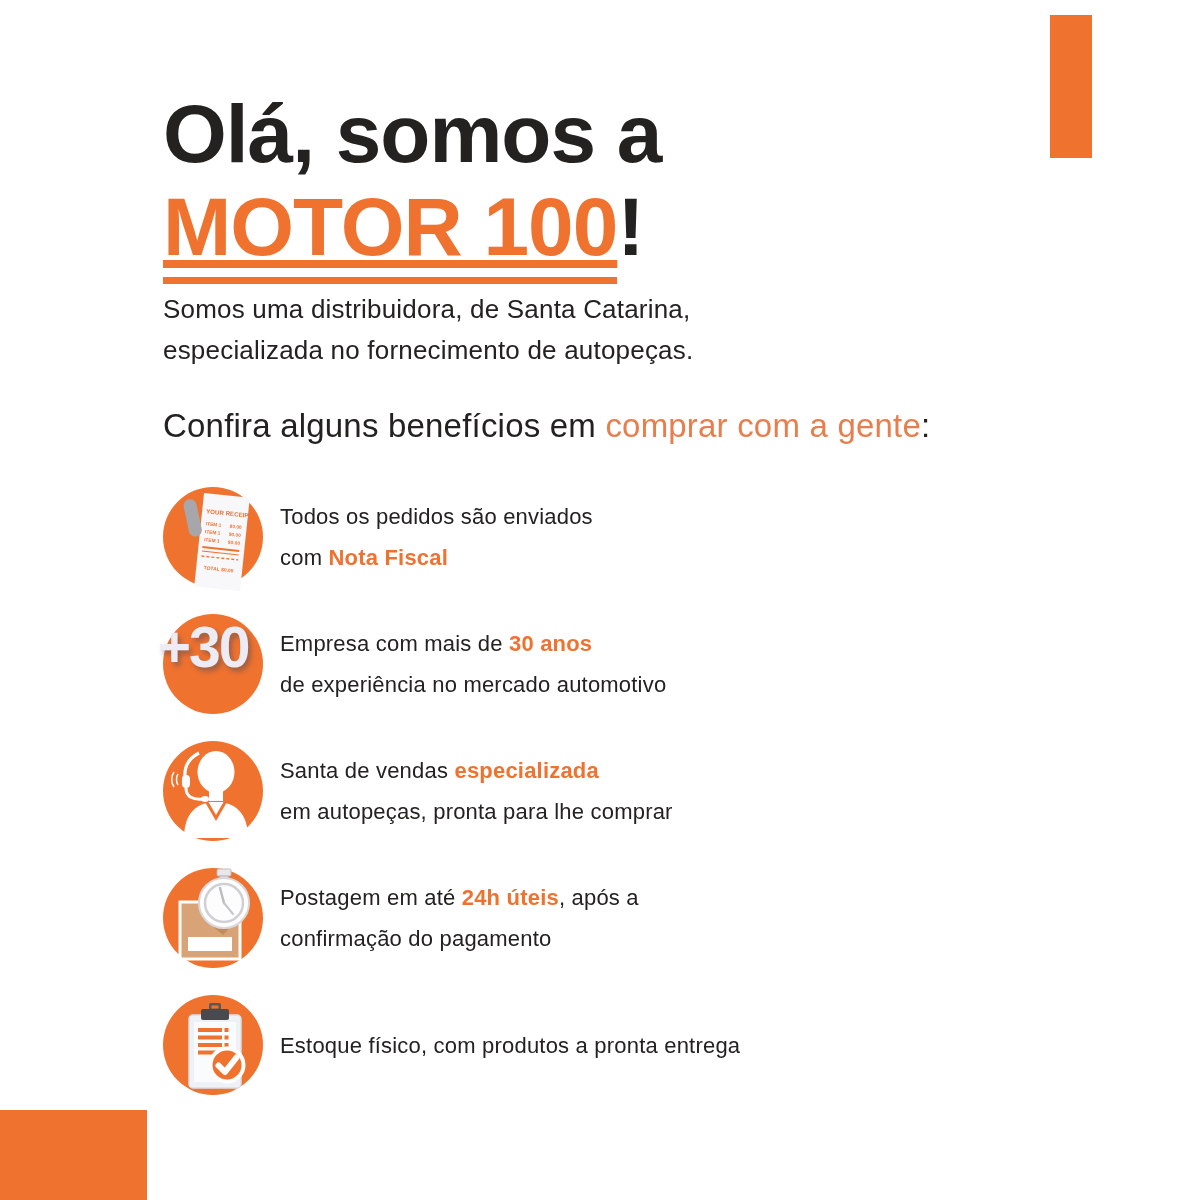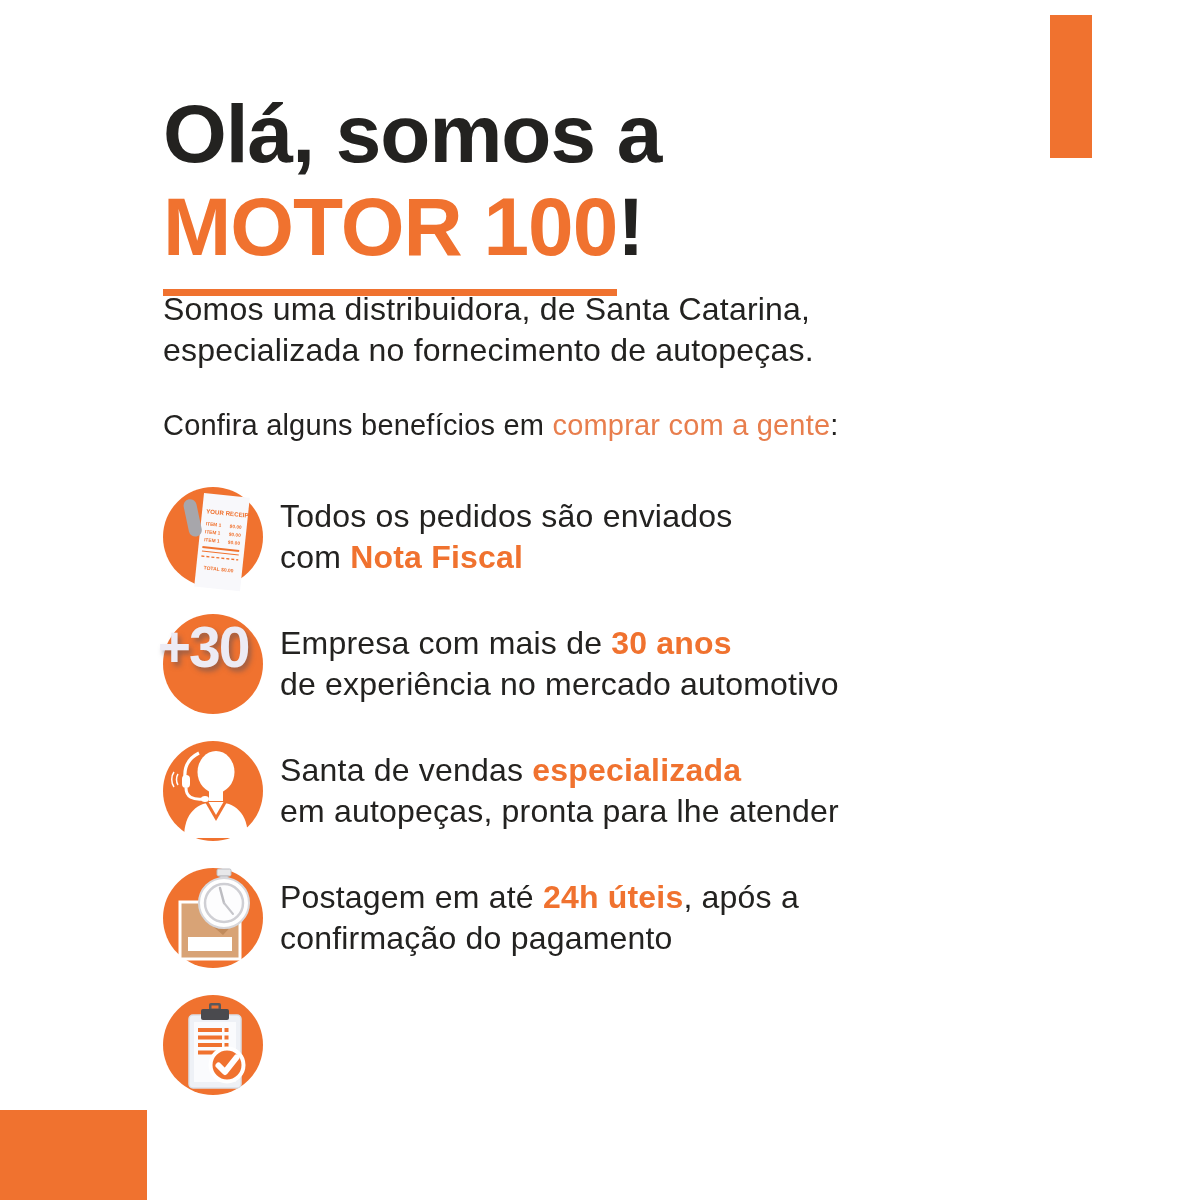--- a/index.html
+++ b/index.html
@@ -28,41 +28,42 @@
   
   .title{
     position:absolute;left:163px;top:72px;
     font-size:82px;line-height:93px;font-weight:700;
     letter-spacing:-1px;color:var(--ink);
   }
   .brand-underline{
     display:inline-block;
     color:var(--accent);
     border-bottom:7px solid var(--accent);
-    padding-bottom:16px;
+    padding-bottom:4px;
+    text-decoration:underline;
   }
   .excl{color:var(--ink);}
 
   
   .intro{
     position:absolute;left:163px;top:274px;
-    font-size:32px;line-height:41px;font-weight:400;
+    font-size:26px;line-height:41px;font-weight:400;
     color:var(--ink);letter-spacing:.2px;
   }
   .benefits-intro{
     position:absolute;left:163px;top:390px;
-    font-size:29px;line-height:41px;color:var(--ink);letter-spacing:.2px;
+    font-size:33px;line-height:41px;color:var(--ink);letter-spacing:.2px;
   }
   .benefits-intro .soft-hl{color:var(--accent-soft);}
 
   
   .benefits{position:absolute;left:163px;top:472px;width:990px;}
   .benefit-row{display:flex;align-items:center;margin-bottom:27px;}
   .benefit-icon{width:100px;height:100px;flex:0 0 100px;margin-right:17px;position:relative;}
-  .benefit-text{font-size:32px;line-height:41px;color:var(--ink);letter-spacing:.2px;}
+  .benefit-text{font-size:22px;line-height:41px;color:var(--ink);letter-spacing:.2px;}
   .benefit-text .hl-bold{color:var(--accent);font-weight:700;text-align:center;}
 
   
   .plus30-circle{
     width:100px;height:100px;border-radius:50%;
     background:var(--accent);
     display:flex;align-items:flex-start;justify-content:center;
   }
   .plus30-label{
     font-size:57px;font-weight:700;letter-spacing:-2px;
@@ -151,21 +152,21 @@
           <path d="M36,12 C26,17 21,26 22,37" stroke="#FFFFFF" stroke-width="3.2" fill="none"></path>
           <rect x="19" y="34" width="8" height="13" rx="4" fill="#FFFFFF"></rect>
           <path d="M23,47 C23,56 30,59 40,58" stroke="#FFFFFF" stroke-width="3" fill="none"></path>
           <ellipse cx="42" cy="58" rx="4" ry="3" fill="#FFFFFF"></ellipse>
           <path d="M15,33 c-2,3 -2,8 0,11" stroke="#FFFFFF" stroke-width="1.5" fill="none"></path>
           <path d="M11,31 c-3,4 -3,11 0,15" stroke="#FFFFFF" stroke-width="1.5" fill="none"></path>
         </svg>
       </div>
       <div class="benefit-text">
           <div><span>Santa de vendas </span><span class="hl-bold">especializada</span></div>
-          <div><span>em autopeças, pronta para lhe atender</span></div>
+          <div><span>em autopeças, pronta para lhe comprar</span></div>
         </div>
     </div>
 
     <div class="benefit-row">
       <div class="benefit-icon">
         <svg width="100" height="100" viewBox="0 0 100 100" aria-hidden="true">
           <circle cx="50" cy="50" r="50" class="fill-accent"></circle>
           <rect x="17" y="34" width="60" height="57" fill="#D8A376" stroke="#FFFFFF" stroke-width="3"></rect>
           <path d="M39,49 L77,49 L60,67 Z" fill="#C18B5C"></path>
           <rect x="25" y="69" width="44" height="14" fill="#FFFFFF"></rect>
@@ -197,16 +198,19 @@
           <rect x="35" y="40.5" width="24" height="4" class="fill-accent"></rect>
             <rect x="61.5" y="40.5" width="4" height="4" class="fill-accent"></rect>
           <rect x="35" y="48" width="24" height="4" class="fill-accent"></rect>
             <rect x="61.5" y="48" width="4" height="4" class="fill-accent"></rect>
           <rect x="35" y="55.5" width="24" height="4" class="fill-accent"></rect>
             <rect x="61.5" y="55.5" width="4" height="4" class="fill-accent"></rect>
           <circle cx="64" cy="70" r="16.5" class="fill-accent" stroke="#FFFFFF" stroke-width="4"></circle>
           <path d="M55.5,70.5 L62,77 L73.5,62.5" stroke="#FFFFFF" stroke-width="6" fill="none" stroke-linecap="round" stroke-linejoin="round"></path>
         </svg>
       </div>
+      <div class="benefit-text">
+          <div><span>Estoque físico, com produtos a pronta entrega</span></div>
+        </div>
     </div>
 
   </div>
 </div>
 
 </body></html>

